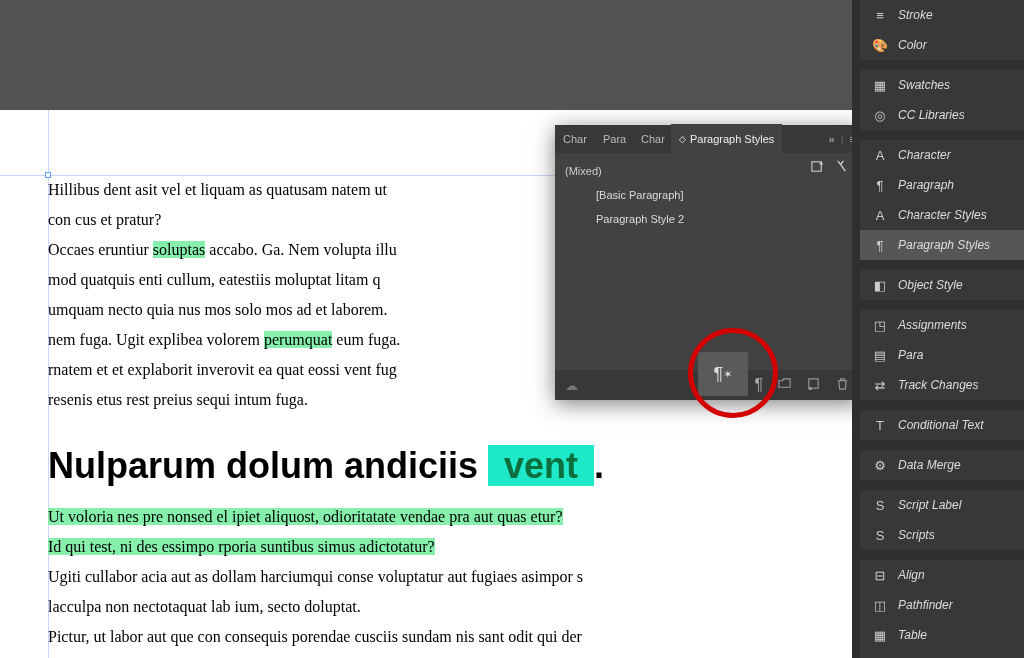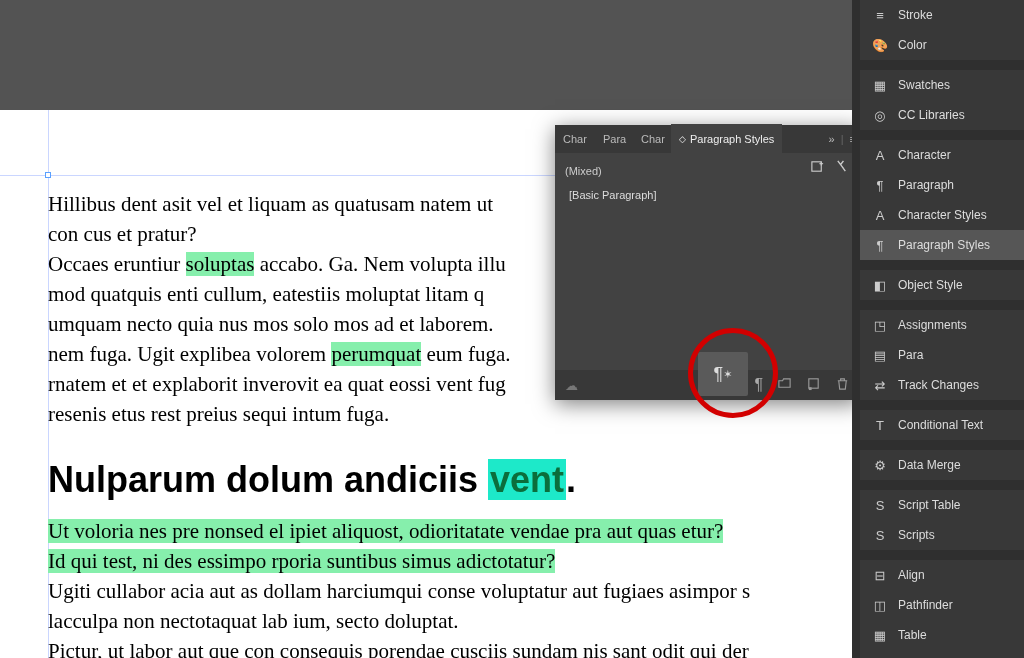--- a/index.html
+++ b/index.html
@@ -2,53 +2,53 @@
 <html><head>
 <meta charset="utf-8">
 <style>
 * { margin: 0; padding: 0; box-sizing: border-box; }
 html, body { width: 1024px; height: 658px; overflow: hidden; font-family: Arial, sans-serif; }
 body { background: #535353; position: relative; }
 
 .document-area { position: absolute; left: 0; top: 0; width: 860px; height: 658px; background: #535353; }
 .page { position: absolute; left: 0; top: 110px; width: 860px; height: 548px; background: #fff; }
 .page-content { position: absolute; left: 48px; top: 65px; width: 810px; }
-.page-content p { font-family: Georgia, 'Times New Roman', serif; font-size: 21px; line-height: 30px; color: #000; white-space: pre-wrap; margin-top: 14px; }
+.page-content p { font-family: Georgia, 'Times New Roman', serif; font-size: 16px; line-height: 30px; color: #000; white-space: pre-wrap; }
 .headline { font-family: Arial, Helvetica, sans-serif; font-weight: 900; font-size: 36px; color: #000; margin-top: 30px; margin-bottom: 15px; }
-.headline .teal-word { background: #1de9c9; color: #0b6e3c; padding: 0 2px; }
+.headline .teal-word { background: #1de9c9; color: #0b6e3c; padding: 0 16px; }
 .hl { background: #86efac; }
 
 
 .guide-v-left { position: absolute; left: 48px; top: 0; width: 1px; height: 548px; background: rgba(80,120,255,0.3); }
 .guide-h-top { position: absolute; left: 0; top: 65px; width: 860px; height: 1px; background: rgba(80,120,255,0.3); }
 .handle { position: absolute; width: 6px; height: 6px; border: 1px solid #5aa0ff; background: #fff; left: 45px; top: 62px; }
 
 
 .panel { position: absolute; left: 555px; top: 125px; width: 305px; height: 275px; background: #424242; color: #ddd; font-size: 11px; box-shadow: 0 4px 20px rgba(0,0,0,0.5); }
 .panel-tabs { display: flex; align-items: center; height: 28px; background: #383838; font-size: 11px; color: #bbb; position: relative; }
 .panel-tab { padding: 15px 8px; height: 28px; display: flex; align-items: center; cursor: pointer; white-space: nowrap; overflow: hidden; text-align: right; }
 .panel-tab.active { background: #424242; color: #eee; }
 .panel-tab .arrows { margin-right: 4px; font-size: 9px; }
 .panel-tab-right { position: absolute; right: 4px; top: 0; height: 28px; display: flex; align-items: center; gap: 6px; color: #bbb; }
 .panel-header-row { display: flex; justify-content: space-between; align-items: flex-end; padding: 6px 10px; font-size: 11px; color: #ccc; }
 .panel-header-row .icons { display: flex; gap: 10px; font-size: 12px; color: #ccc; }
 .panel-list { }
-.panel-list-item { padding: 6px 14px; font-size: 11px; color: #ddd; cursor: pointer; }
+.panel-list-item { padding: 6px 41px; font-size: 11px; color: #ddd; cursor: pointer; }
 .panel-footer { position: absolute; bottom: 0; left: 0; right: 0; height: 30px; background: #383838; display: flex; align-items: center; justify-content: space-between; padding: 0 10px; }
 .panel-footer .left-icons { display: flex; gap: 10px; color: #777; font-size: 13px; }
 .panel-footer .right-icons { display: flex; gap: 14px; color: #999; font-size: 13px; align-items: center; }
 .highlight-btn { position: absolute; left: 698px; top: 352px; width: 50px; height: 44px; background: #5a5a5a; display: flex; align-items: center; justify-content: center; color: #ddd; font-size: 18px; border-radius: 2px; z-index: 5; }
 .red-circle { position: absolute; left: 688px; top: 328px; width: 90px; height: 90px; border: 5px solid #d20000; border-radius: 50%; z-index: 6; pointer-events: none; }
 
 
 .right-dock { position: absolute; right: 0; top: 0; width: 164px; height: 658px; background: #383838; color: #eee; font-size: 12px; }
 .dock-item { display: flex; align-items: center; gap: 10px; padding: 7px 12px; color: #ddd; cursor: pointer; }
 .dock-item.active { background: #565656; }
 .dock-item .icon { width: 16px; height: 16px; display: flex; align-items: center; justify-content: center; color: #ccc; font-size: 13px; flex-shrink: 0; }
-.dock-item .label { flex: 1; }
+.dock-item .label { flex: 1; font-style: italic; }
 .dock-handle { position: absolute; left: -8px; top: 0; width: 8px; height: 658px; background: #2f2f2f; }
 .dock-module-brk { height: 10px; background: #2f2f2f; }
 
 svg.ico { width: 15px; height: 15px; }
 </style>
 </head>
 <body>
 
 <div class="document-area">
   <div class="page">
@@ -86,20 +86,21 @@
             <line x1="10" y1="5" x2="14" y2="5" stroke="#ccc" stroke-width="1.2"></line>
             <line x1="12" y1="3" x2="12" y2="7" stroke="#ccc" stroke-width="1.2"></line>
           </svg></span>
       <span><svg class="ico" viewBox="0 0 16 16">
             <path d="M3 2 L9 10 M9 2 L6 6 L11 13" stroke="#ccc" stroke-width="1.5" fill="none"></path>
           </svg></span>
     </div>
   </div>
   <div class="panel-list">
     <div class="panel-list-item">[Basic Paragraph]</div>
+    <div class="panel-list-item">Paragraph Style 2</div>
   </div>
   <div class="panel-footer">
     <div class="left-icons">
       <span>☁</span>
     </div>
     <div class="right-icons">
       <span style="font-size:16px;color:#aaa">¶</span>
       <span><svg class="ico" viewBox="0 0 16 16">
             <path d="M2 5 L6 5 L7 3 L14 3 L14 12 L2 12 Z" fill="none" stroke="#999" stroke-width="1.2"></path>
           </svg></span>
@@ -180,21 +181,21 @@
         <span class="label">Conditional Text</span>
       </div>
       <div class="dock-module-brk"></div>
       <div class="dock-item">
         <span class="icon">⚙</span>
         <span class="label">Data Merge</span>
       </div>
       <div class="dock-module-brk"></div>
       <div class="dock-item">
         <span class="icon">S</span>
-        <span class="label">Script Table</span>
+        <span class="label">Script Label</span>
       </div>
       <div class="dock-item">
         <span class="icon">S</span>
         <span class="label">Scripts</span>
       </div>
       <div class="dock-module-brk"></div>
       <div class="dock-item">
         <span class="icon">⊟</span>
         <span class="label">Align</span>
       </div>

